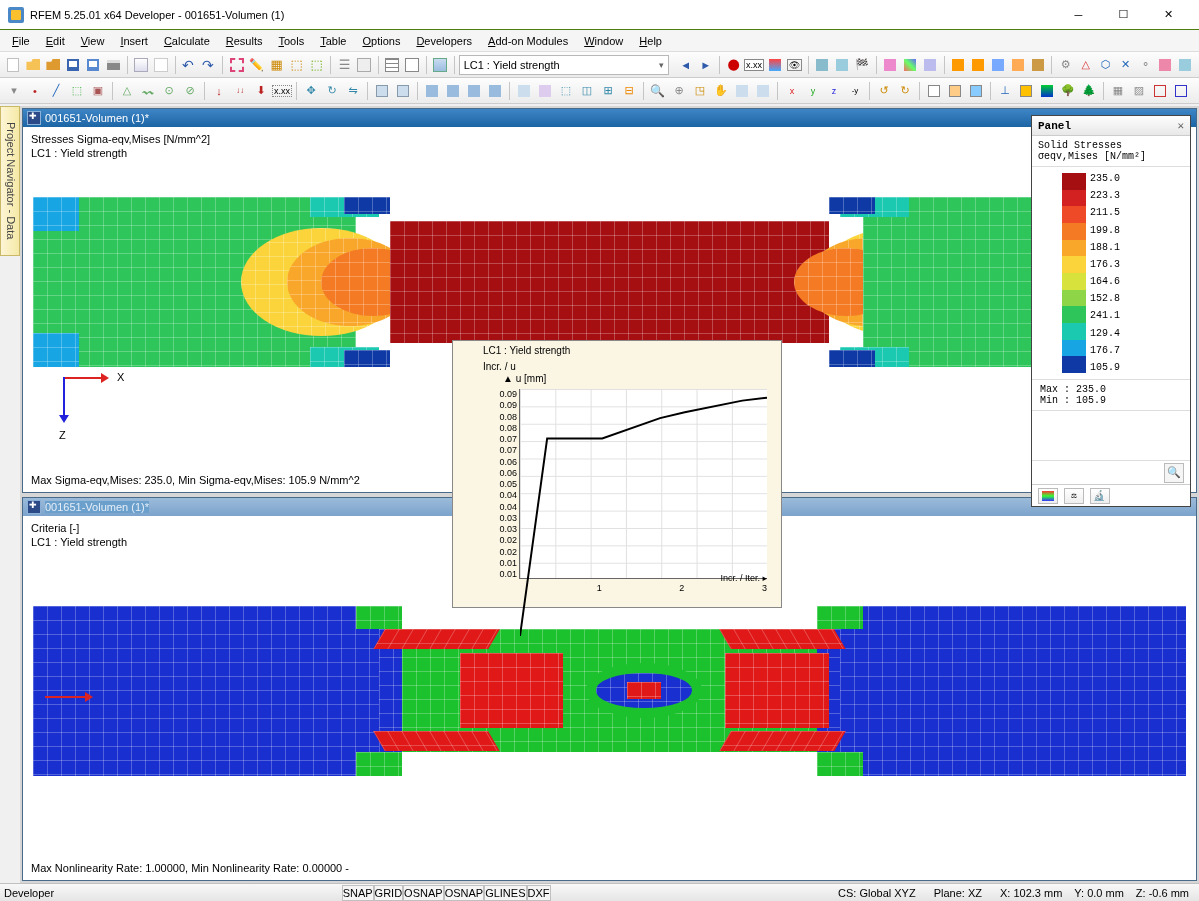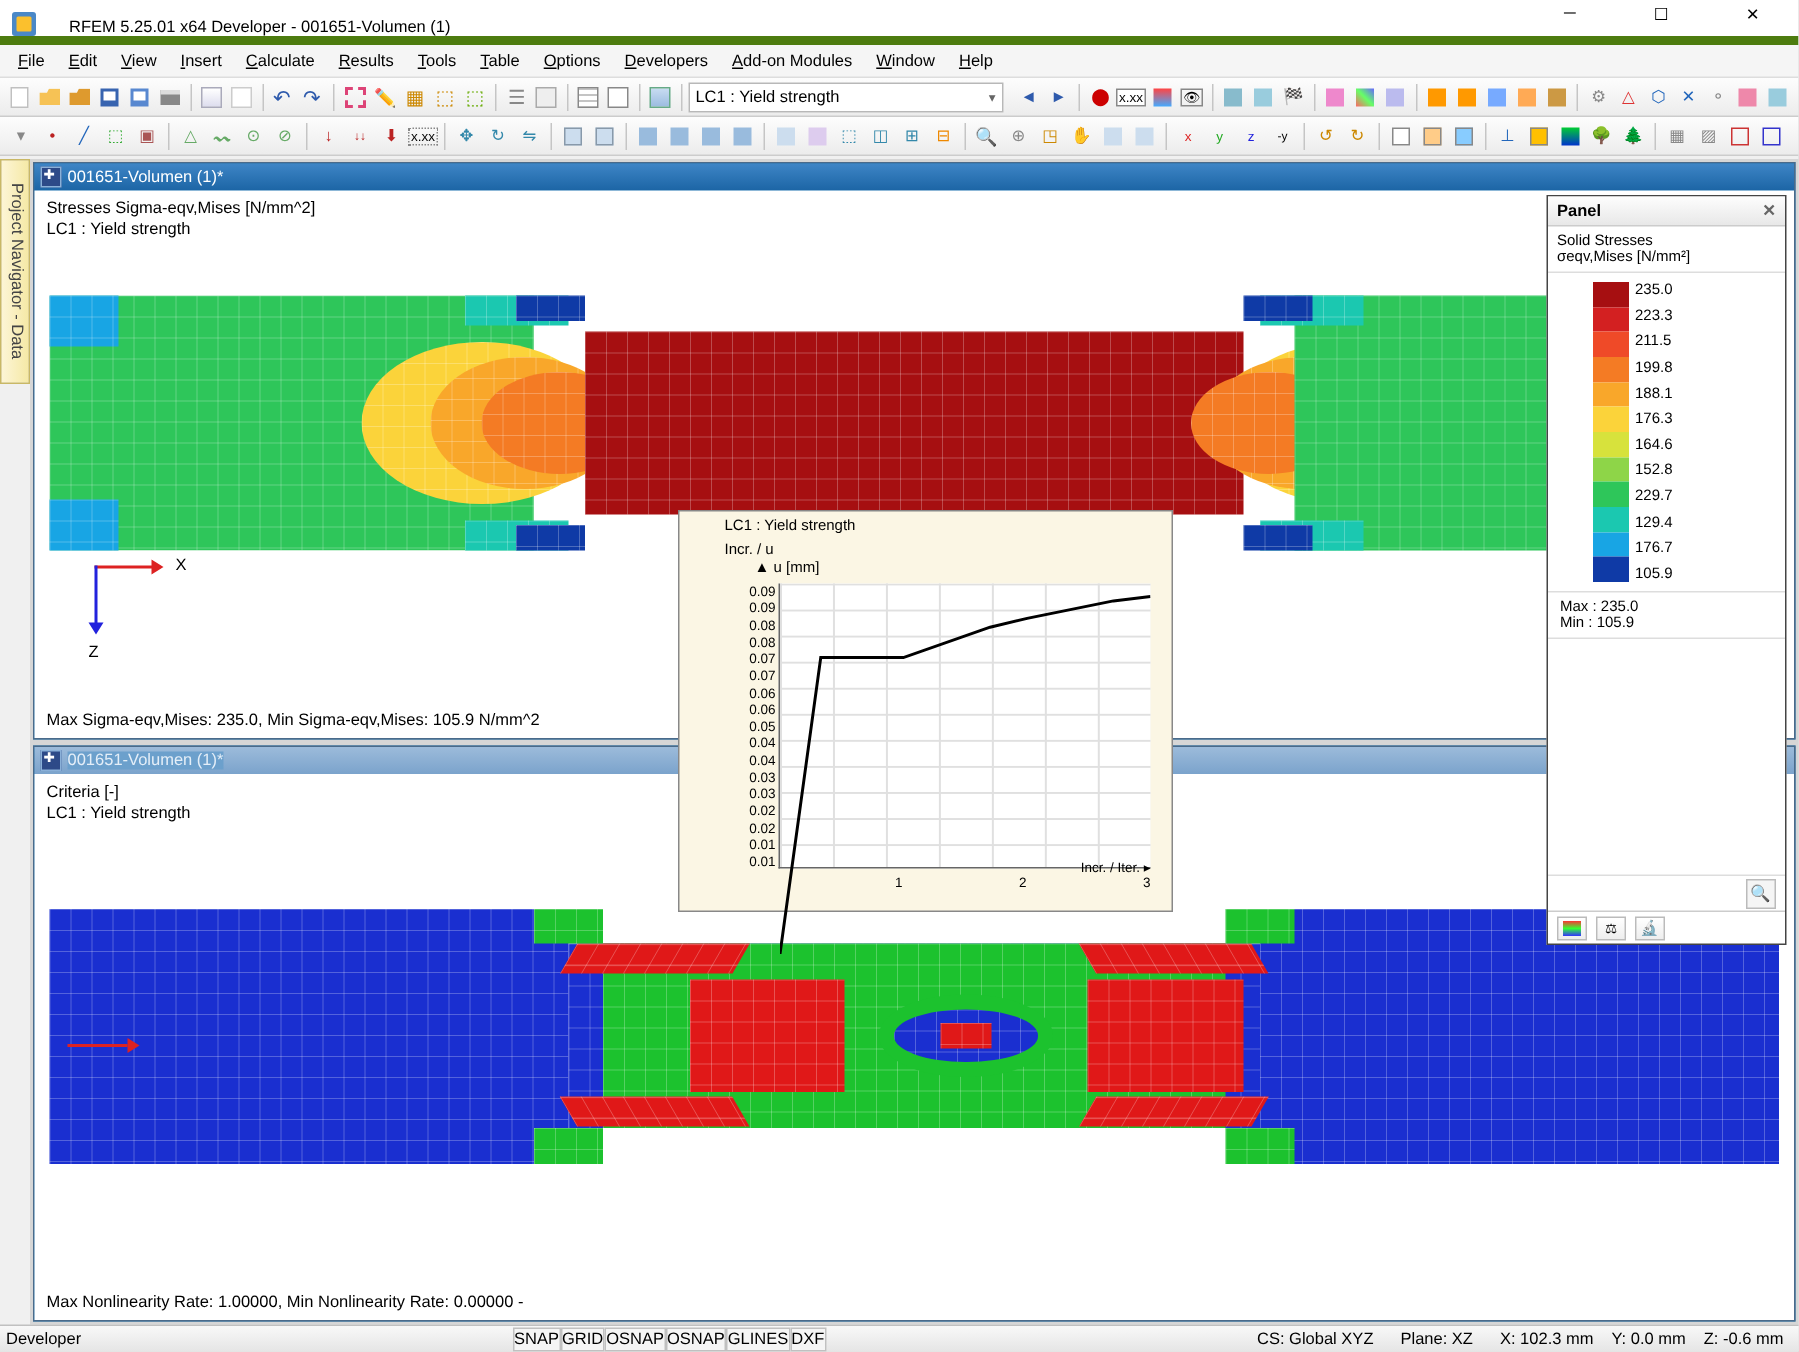--- a/index.html
+++ b/index.html
@@ -1,19 +1,19 @@
 <!DOCTYPE html>
 <html><head>
 <meta charset="utf-8">
 <style>
 * { box-sizing: border-box; margin: 0; padding: 0; }
 body { font-family: "Segoe UI", Tahoma, sans-serif; font-size: 11px; background: #f0f0f0; overflow: hidden; width: 1199px; height: 901px; }
 
 
-.titlebar { height: 30px; background: #fff; display: flex; align-items: flex-end; padding: 0 8px; border-bottom: 6px solid #4d7c0f; gap: 16px; }
+.titlebar { height: 30px; background: #fff; display: flex; align-items: center; padding: 0 8px; border-bottom: 1px solid #4d7c0f; }
 .titlebar .app-icon { width: 16px; height: 16px; margin-right: 6px; background: #4a88c7; border-radius: 2px; position: relative; }
 .titlebar .app-icon::before { content:""; position:absolute; inset:3px; background:#fbc02d; border-radius:1px; }
 .titlebar .title { flex: 1; color: #000; }
 .titlebar .win-btn { width: 45px; height: 30px; display: flex; align-items: center; justify-content: center; cursor: pointer; }
 
 
 .menubar { height: 22px; background: #f5f5f5; display: flex; align-items: center; padding: 0 4px; border-bottom: 1px solid #ddd; }
 .menubar .menu-item { padding: 2px 8px; cursor: pointer; }
 .menubar .menu-item u { text-decoration: underline; }
 
@@ -433,21 +433,21 @@
     </div>
   <div class="tb-btn">
       <div class="tb-square" style="border:1px solid #33c;"></div>
     </div>
 </div>
 
 <div class="side-tab">Project Navigator - Data</div>
 
 <div class="workspace">
 
-  <div class="panel" style="top:24px;height:500px;">
+  <div class="panel" style="top:9px;height:392px;font-family:Liberation Mono, monospace;">
     <div class="panel-head">
       <span>Panel</span>
       <span class="close">✕</span>
     </div>
     <div class="panel-sub">
       <div>Solid Stresses</div>
       <div>σeqv,Mises [N/mm²]</div>
     </div>
     <div class="legend">
       <div style="width:20px"></div>
@@ -467,21 +467,21 @@
         </div>
       <div class="legend-labels" id="legend-labels">
           <span>235.0</span>
           <span>223.3</span>
           <span>211.5</span>
           <span>199.8</span>
           <span>188.1</span>
           <span>176.3</span>
           <span>164.6</span>
           <span>152.8</span>
-          <span>229.7</span>
+          <span>241.1</span>
           <span>129.4</span>
           <span>176.7</span>
           <span>105.9</span>
         </div>
     </div>
     <div class="panel-stats">
       <div><span>Max   :</span> <span>235.0</span></div>
       <div><span>Min    :</span> <span>105.9</span></div>
     </div>
     <div class="panel-footer">

